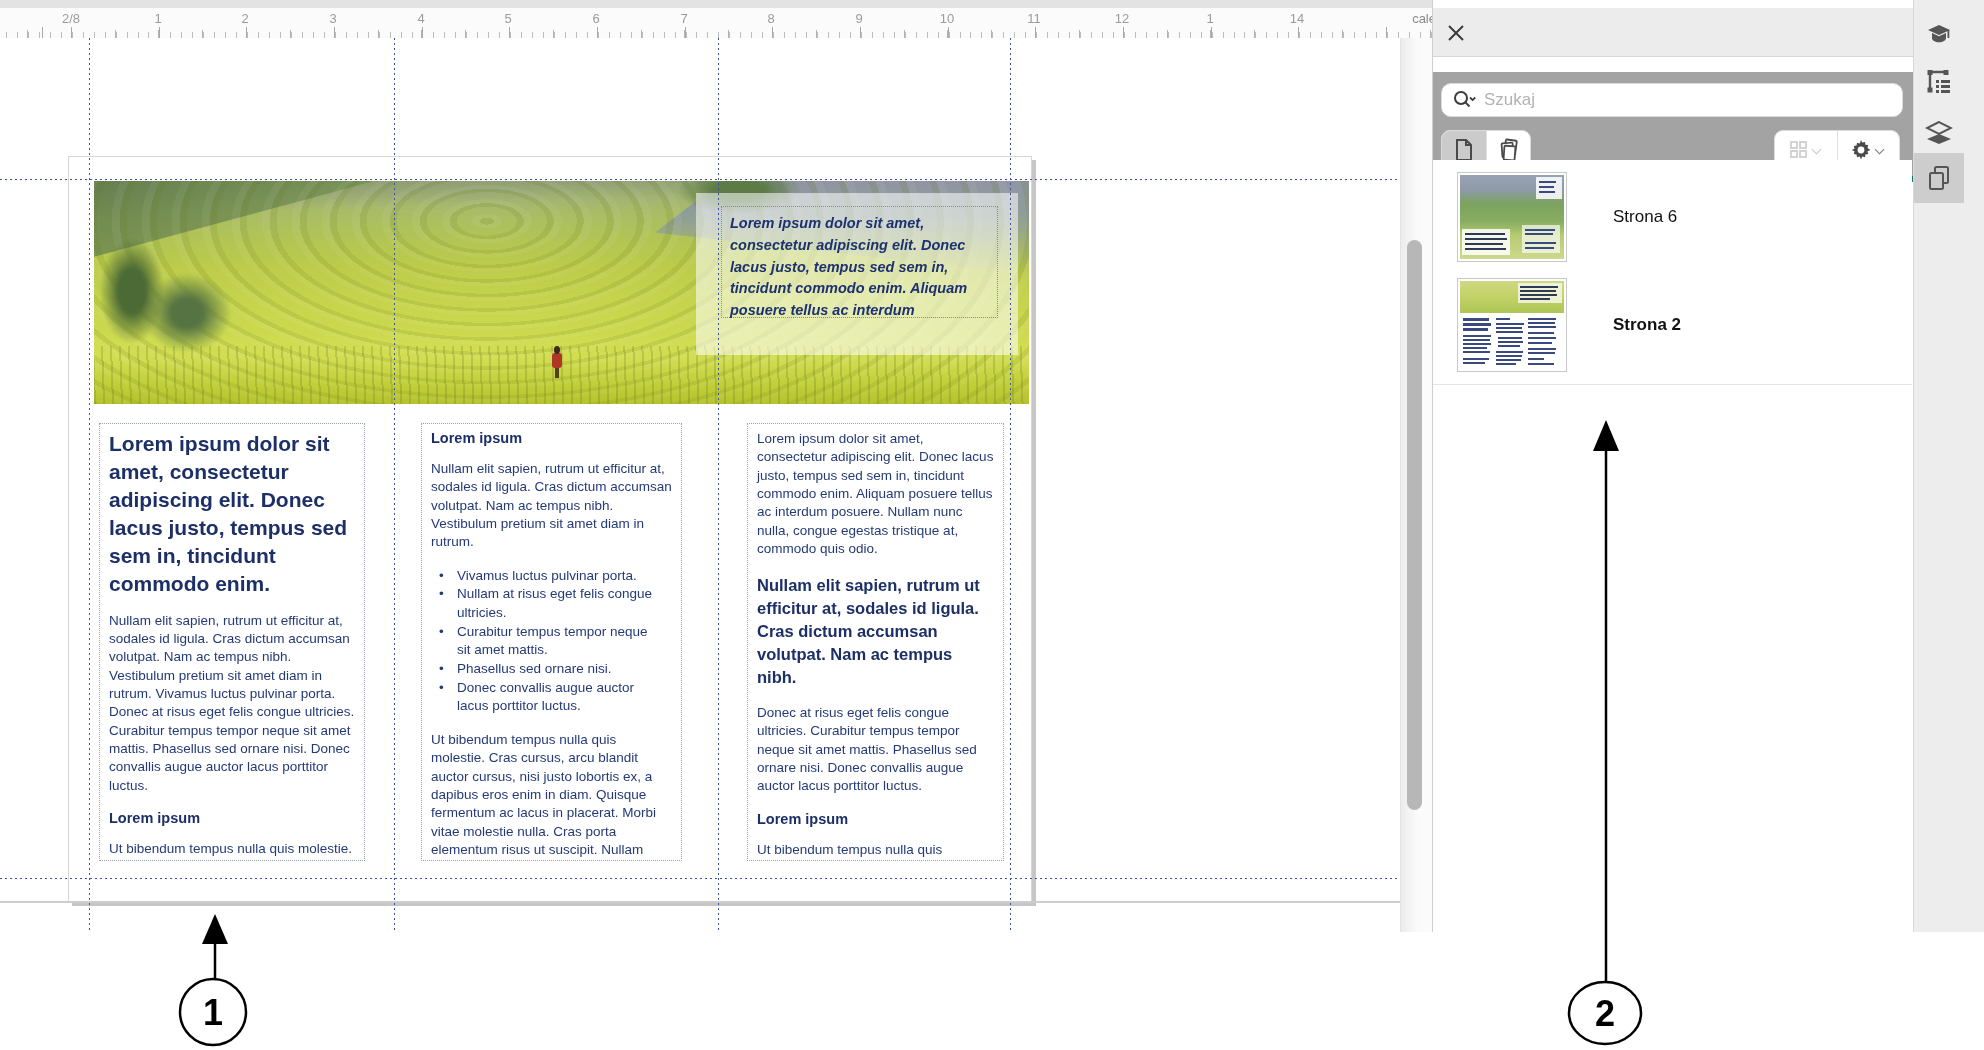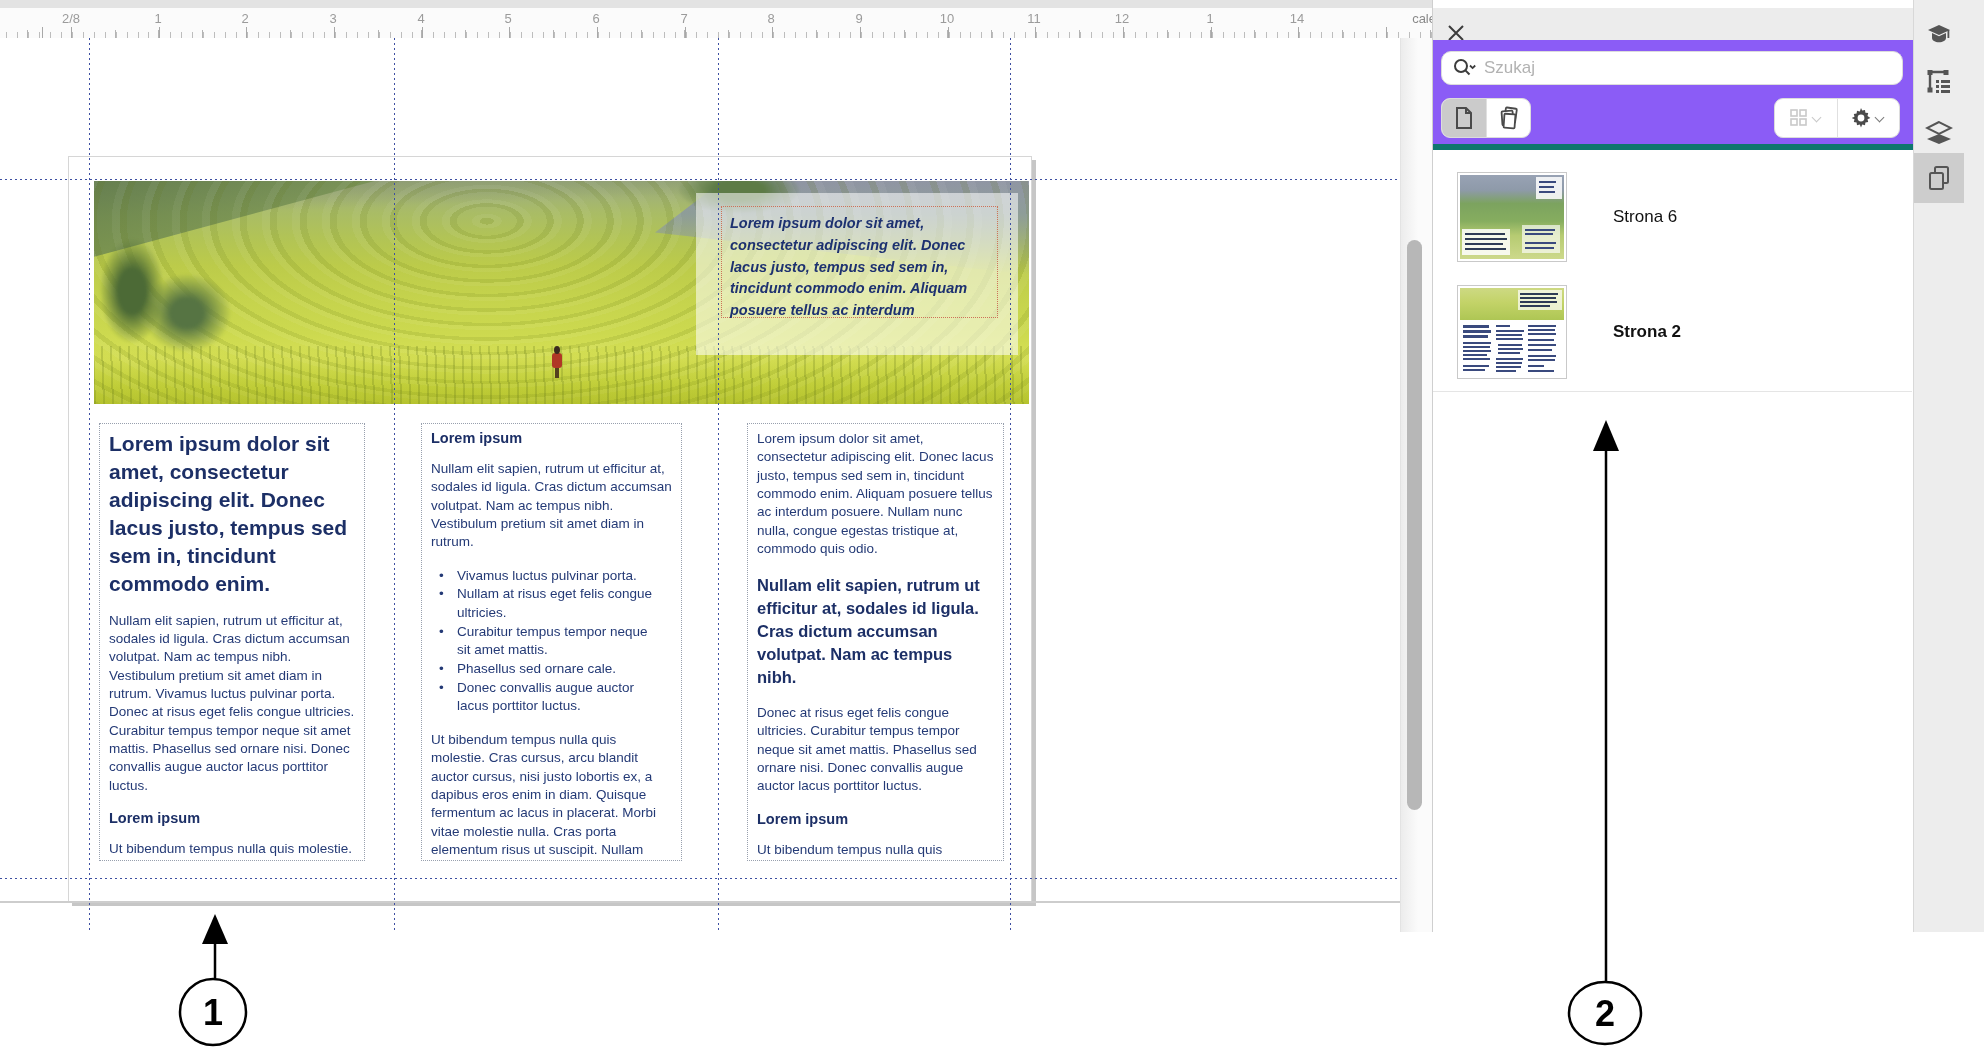--- a/index.html
+++ b/index.html
@@ -79,21 +79,21 @@
   
   .v-scroll-track{position:absolute;left:1400px;top:38px;width:31px;height:894px;
     background:linear-gradient(to right,#ececec,#fbfbfb 55%);border-left:1px solid #e3e3e3;}
   .v-scroll-thumb{position:absolute;left:6px;top:202px;width:15px;height:570px;border-radius:8px;background:#b7b7b7;}
 
   
   .panel{position:absolute;left:1432px;top:0;width:481px;height:932px;background:#fff;border-left:1px solid #cfcfcf;}
   .panel-header{position:absolute;left:0;top:8px;width:100%;height:48px;background:#ececec;border-bottom:1px solid #d6d6d6;}
   .panel-title{position:absolute;left:0;top:14px;width:100%;text-align:center;font-size:17px;font-weight:600;color:#1a1a1a;}
   .close-btn{position:absolute;left:12px;top:14px;width:22px;height:22px;color:#3c3c3c;cursor:default;}
-  .panel-toolbar{position:absolute;left:0;top:40px;width:100%;height:104px;background:#8b5cf6;border-bottom:6px solid #0f766e;}
+  .panel-toolbar{position:absolute;left:0;top:72px;width:100%;height:104px;background:#a3a3a3;border-bottom:6px solid #0f766e;}
   .search-field{position:absolute;left:8px;top:11px;width:462px;height:34px;background:#fff;border:1px solid #dcdcdc;
     border-radius:10px;display:flex;align-items:center;padding:0 10px;box-sizing:border-box;gap:6px;}
   .search-field input{border:none;outline:none;flex:1;font-size:17px;color:#333;background:transparent;
     font-family:"Liberation Sans","DejaVu Sans",sans-serif;}
   .search-field input::placeholder{color:#b2b2b2;}
   .seg{position:absolute;top:58px;height:38px;background:#fff;border:1px solid #dcdcdc;border-radius:9px;
        display:flex;align-items:stretch;overflow:hidden;}
   .seg-pagemode{left:8px;width:88px;}
   .seg-view{right:14px;width:124px;}
   .seg button{flex:1;border:none;background:transparent;display:flex;align-items:center;justify-content:center;gap:4px;padding:0;}
@@ -179,21 +179,21 @@
         <p>Ut bibendum tempus nulla quis molestie. Cras cursus, arcu blandit auctor cursus, nisi justo lobortis ex, a dapibus eros eni.</p>
       </div>
 
       <div class="frame f2">
         <h3 class="h-sub" style="margin-top:0">Lorem ipsum</h3>
         <p>Nullam elit sapien, rutrum ut efficitur at, sodales id ligula. Cras dictum accumsan volutpat. Nam ac tempus nibh. Vestibulum pretium sit amet diam in rutrum.</p>
         <ul>
           <li>Vivamus luctus pulvinar porta.</li>
           <li>Nullam at risus eget felis congue ultricies.</li>
           <li>Curabitur tempus tempor neque sit amet mattis.</li>
-          <li>Phasellus sed ornare cale.</li>
+          <li>Phasellus sed ornare nisi.</li>
           <li>Donec convallis augue auctor lacus porttitor luctus.</li>
         </ul>
         <p>Ut bibendum tempus nulla quis molestie. Cras cursus, arcu blandit auctor cursus, nisi justo lobortis ex, a dapibus eros enim in diam. Quisque fermentum ac lacus in placerat. Morbi vitae molestie nulla. Cras porta elementum risus ut suscipit. Nullam vulputate tempus arcu sed efficitur. Duis egestas et felis id varius.</p>
       </div>
 
       <div class="frame f3">
         <p>Lorem ipsum dolor sit amet, consectetur adipiscing elit. Donec lacus justo, tempus sed sem in, tincidunt commodo enim. Aliquam posuere tellus ac interdum posuere. Nullam nunc nulla, congue egestas tristique at, commodo quis odio.</p>
         <h2 class="h-med">Nullam elit sapien, rutrum ut efficitur at, sodales id ligula. Cras dictum accumsan volutpat. Nam ac tempus nibh.</h2>
         <p>Donec at risus eget felis congue ultricies. Curabitur tempus tempor neque sit amet mattis. Phasellus sed ornare nisi. Donec convallis augue auctor lacus porttitor luctus.</p>
         <h3 class="h-sub">Lorem ipsum</h3>
@@ -292,21 +292,21 @@
             <div class="mline" style="left:3px;top:4px;width:30px;height:1.5px"></div>
             <div class="mline" style="left:3px;top:8px;width:28px;height:1.5px"></div>
             <div class="mline" style="left:3px;top:17px;width:31px"></div>
             <div class="mline" style="left:3px;top:22px;width:29px"></div>
           </div>
         </div>
       </div>
       <div class="row-label">Strona 6</div>
     </div>
 
-    <div class="page-row" style="top:273px;height:118px">
+    <div class="page-row" style="top:266px;height:118px">
       <div class="thumb" style="top:12px">
         <div class="mini" style="height:88px;background:#fff;">
           <div style="position:absolute;left:0;top:0;width:100%;height:32px;background:linear-gradient(to bottom,#cdd983 0%,#c3d368 45%,#aec654 100%);">
             <div class="mbox" style="right:2px;top:2px;width:44px;height:20px;background:rgba(255,255,255,.7)">
               <div class="mline" style="left:2px;top:3px;width:38px;background:#2e3b55"></div>
               <div class="mline" style="left:2px;top:7px;width:36px;background:#2e3b55"></div>
               <div class="mline" style="left:2px;top:11px;width:37px;background:#2e3b55"></div>
               <div class="mline" style="left:2px;top:15px;width:30px;background:#2e3b55"></div>
             </div>
           </div>

